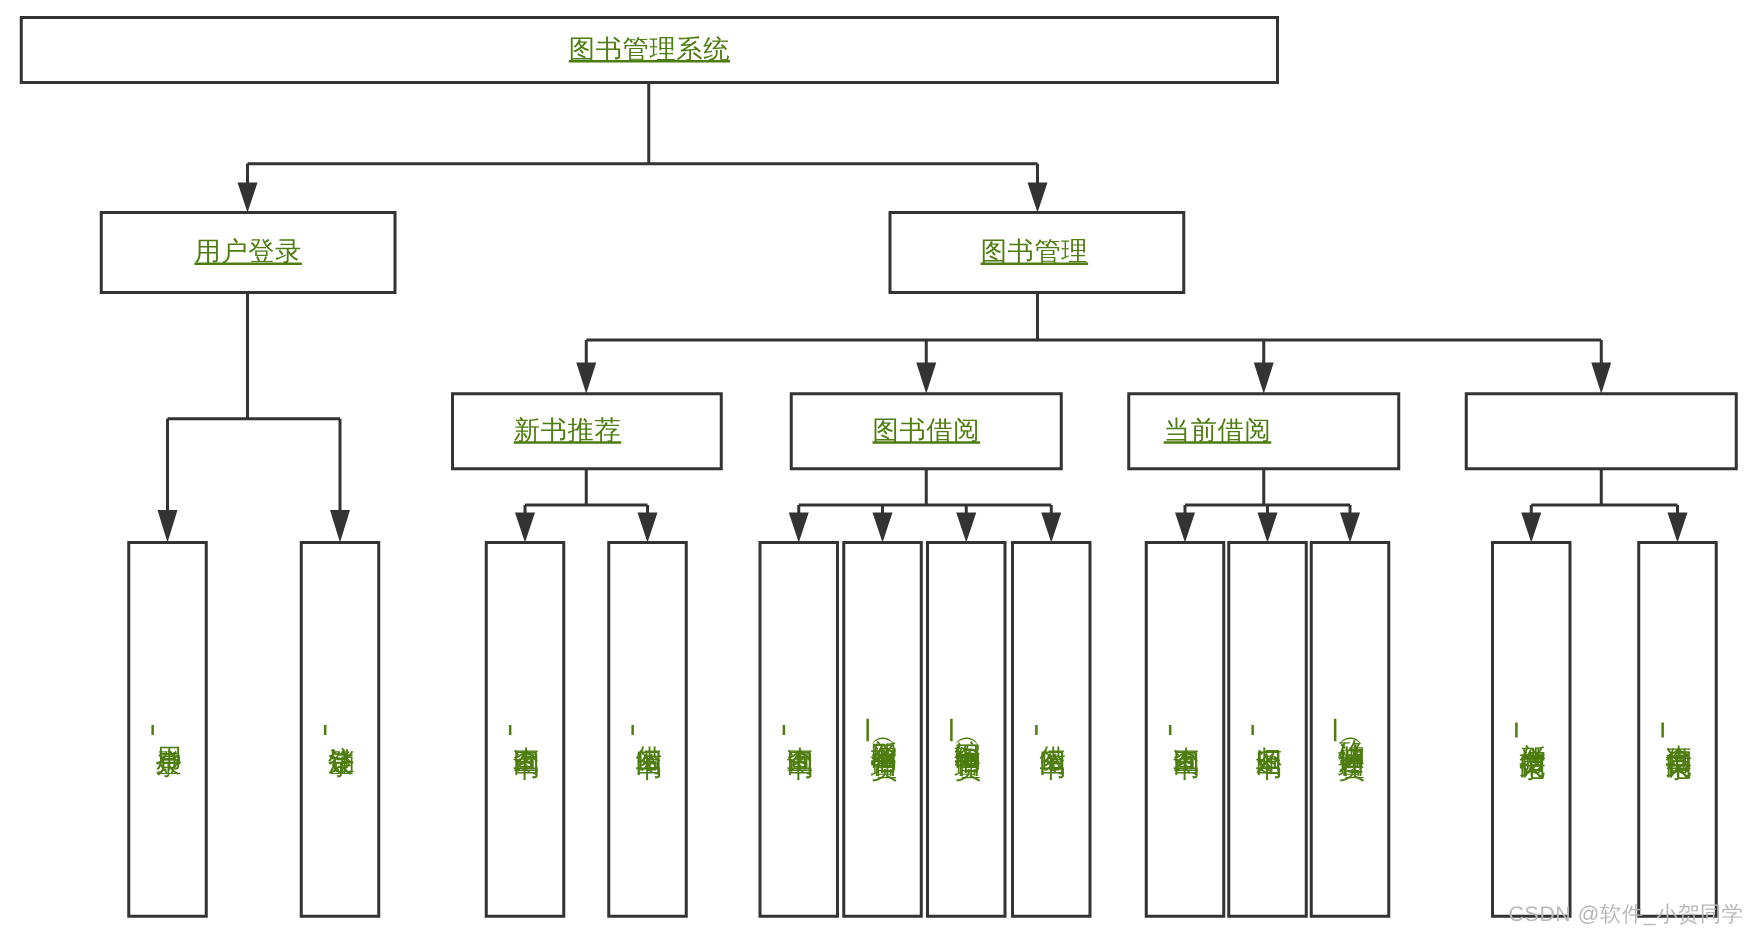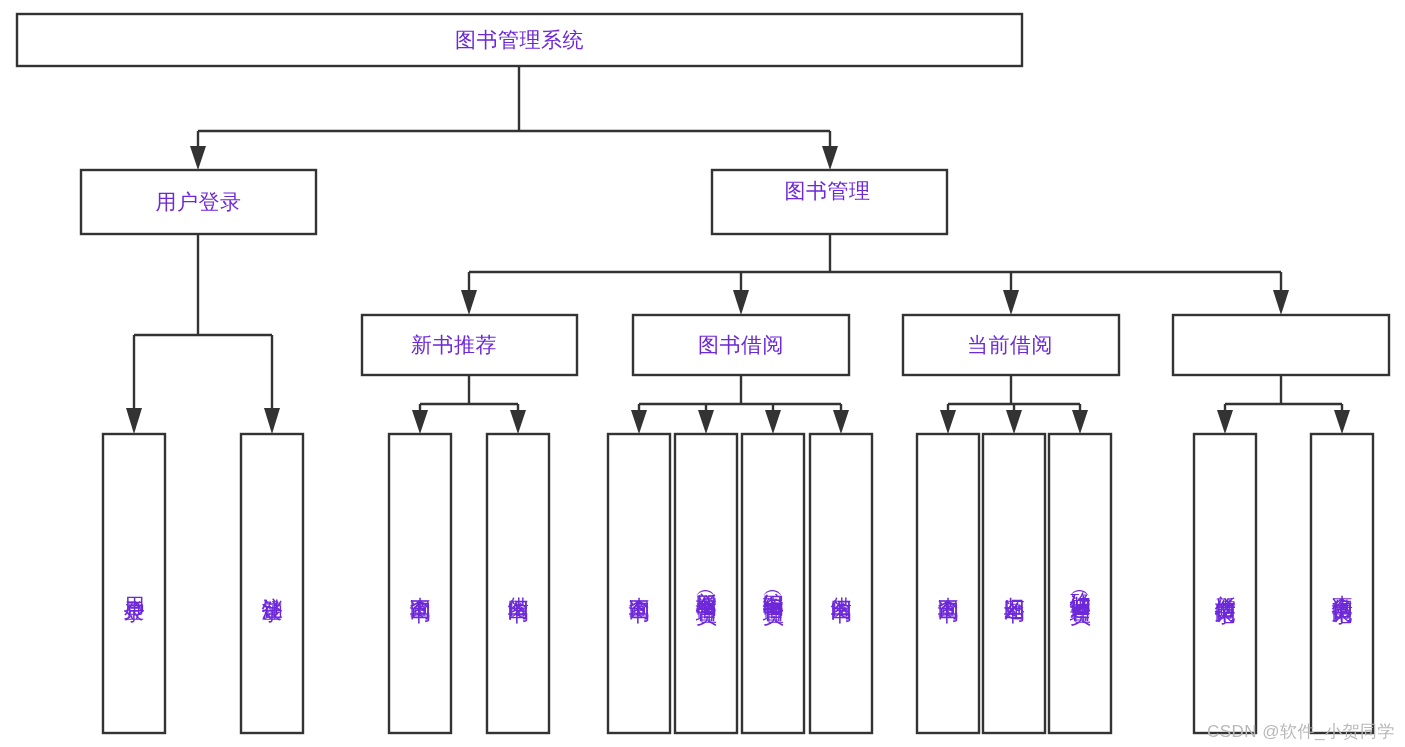--- a/index.html
+++ b/index.html
@@ -38,25 +38,26 @@
   }
   .arrow-head {
     fill: #333333;
     stroke: none;
   }
   .node-label {
     position: absolute;
     display: flex;
     align-items: center;
     justify-content: center;
-    color: #6d28d9;
+    color: #4d7c0f;
     font-family: "Liberation Sans", "DejaVu Sans", sans-serif;
     text-align: center;
     pointer-events: none;
     box-sizing: border-box;
+    text-decoration: underline;
   }
   .node-label.horizontal {
     font-size: 21px;
     line-height: 1.1;
     letter-spacing: 0.5px;
   }
   .node-label.vertical {
     writing-mode: vertical-rl;
     text-orientation: upright;
     font-size: 21px;
@@ -166,25 +167,25 @@
     <rect class="node-box" x="1049" y="434" width="62" height="299"></rect>
 
     <rect class="node-box" x="1194" y="434" width="62" height="299"></rect>
     <rect class="node-box" x="1311" y="434" width="62" height="299"></rect>
 
   </svg>
 
   <div class="node-label horizontal" style="left:17px; top:14px; width:1005px; height:52px;">图书管理系统</div>
 
   <div class="node-label horizontal" style="left:81px; top:170px; width:235px; height:64px;">用户登录</div>
-  <div class="node-label horizontal" style="left:712px; top:159px; width:231px; height:64px;">图书管理</div>
+  <div class="node-label horizontal" style="left:712px; top:170px; width:231px; height:64px;">图书管理</div>
 
   <div class="node-label horizontal" style="left:362px; top:315px; width:184px; height:60px;">新书推荐</div>
   <div class="node-label horizontal" style="left:633px; top:315px; width:216px; height:60px;">图书借阅</div>
-  <div class="node-label horizontal" style="left:902px; top:315px; width:216px; height:60px;text-align:center;">当前借阅</div>
+  <div class="node-label horizontal" style="left:866px; top:315px; width:216px; height:60px;text-align:center;">当前借阅</div>
 
   <div class="node-label vertical" style="left:103px; top:434px; width:62px; height:299px;">用户登录</div>
   <div class="node-label vertical" style="left:241px; top:434px; width:62px; height:299px;">注销登录</div>
 
   <div class="node-label vertical" style="left:389px; top:434px; width:62px; height:299px;">查询图书</div>
   <div class="node-label vertical" style="left:487px; top:434px; width:62px; height:299px;">借阅图书</div>
 
   <div class="node-label vertical" style="left:608px; top:434px; width:62px; height:299px;">查询图书</div>
   <div class="node-label vertical" style="left:675px; top:434px; width:62px; height:299px;">新增图书（管理员）</div>
   <div class="node-label vertical" style="left:742px; top:434px; width:62px; height:299px;">编辑图书（管理员）</div>

